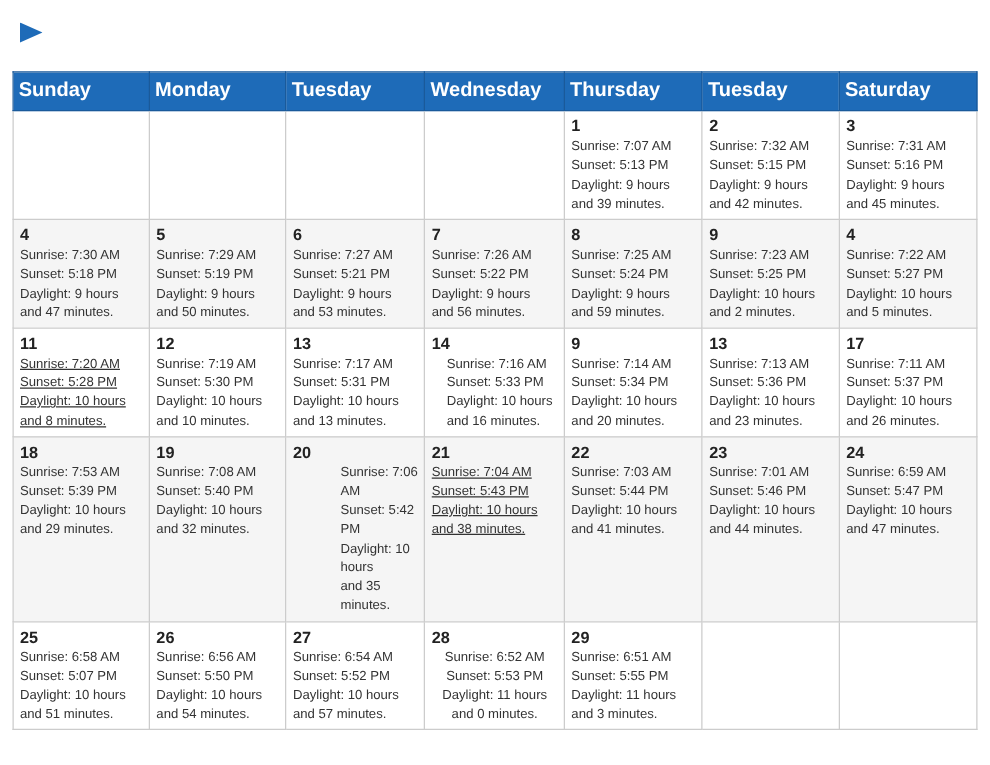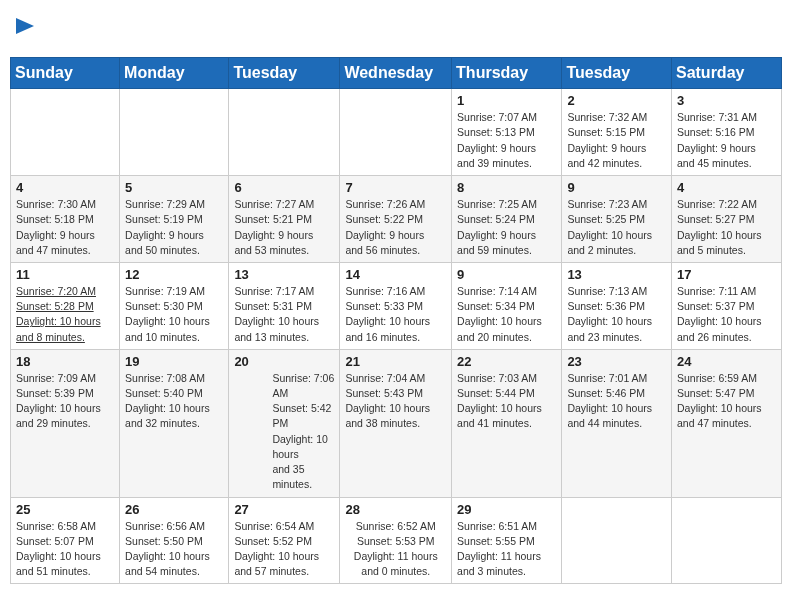--- a/index.html
+++ b/index.html
@@ -217,21 +217,21 @@
         </td>
         <td>
           <div class="day-number">13</div>
           <div class="day-info" style="white-space: pre-line;">Sunrise: 7:17 AM
 Sunset: 5:31 PM
 Daylight: 10 hours
 and 13 minutes.</div>
         </td>
         <td>
           <div class="day-number">14</div>
-          <div class="day-info" style="white-space: pre-line;">Sunrise: 7:16 AM
+          <div class="day-info" style="white-space: pre-line; margin-left: 12px;">Sunrise: 7:16 AM
 Sunset: 5:33 PM
 Daylight: 10 hours
 and 16 minutes.</div>
         </td>
         <td>
           <div class="day-number">9</div>
           <div class="day-info" style="white-space: pre-line;">Sunrise: 7:14 AM
 Sunset: 5:34 PM
 Daylight: 10 hours
 and 20 minutes.</div>
@@ -247,42 +247,42 @@
           <div class="day-number">17</div>
           <div class="day-info" style="white-space: pre-line;">Sunrise: 7:11 AM
 Sunset: 5:37 PM
 Daylight: 10 hours
 and 26 minutes.</div>
         </td>
       </tr>
       <tr>
         <td>
           <div class="day-number">18</div>
-          <div class="day-info" style="white-space: pre-line;">Sunrise: 7:09 AM
+          <div class="day-info" style="white-space: pre-line;">Sunrise: 7:53 AM
 Sunset: 5:39 PM
 Daylight: 10 hours
 and 29 minutes.</div>
         </td>
         <td>
           <div class="day-number">19</div>
           <div class="day-info" style="white-space: pre-line;">Sunrise: 7:08 AM
 Sunset: 5:40 PM
 Daylight: 10 hours
 and 32 minutes.</div>
         </td>
         <td>
           <div class="day-number">20</div>
           <div class="day-info" style="white-space: pre-line; margin-left: 38px;">Sunrise: 7:06 AM
 Sunset: 5:42 PM
 Daylight: 10 hours
 and 35 minutes.</div>
         </td>
         <td>
           <div class="day-number">21</div>
-          <div class="day-info" style="white-space: pre-line;">Sunrise: 7:04 AM
+          <div class="day-info" style="white-space: pre-line; text-decoration: underline;">Sunrise: 7:04 AM
 Sunset: 5:43 PM
 Daylight: 10 hours
 and 38 minutes.</div>
         </td>
         <td>
           <div class="day-number">22</div>
           <div class="day-info" style="white-space: pre-line;">Sunrise: 7:03 AM
 Sunset: 5:44 PM
 Daylight: 10 hours
 and 41 minutes.</div>

